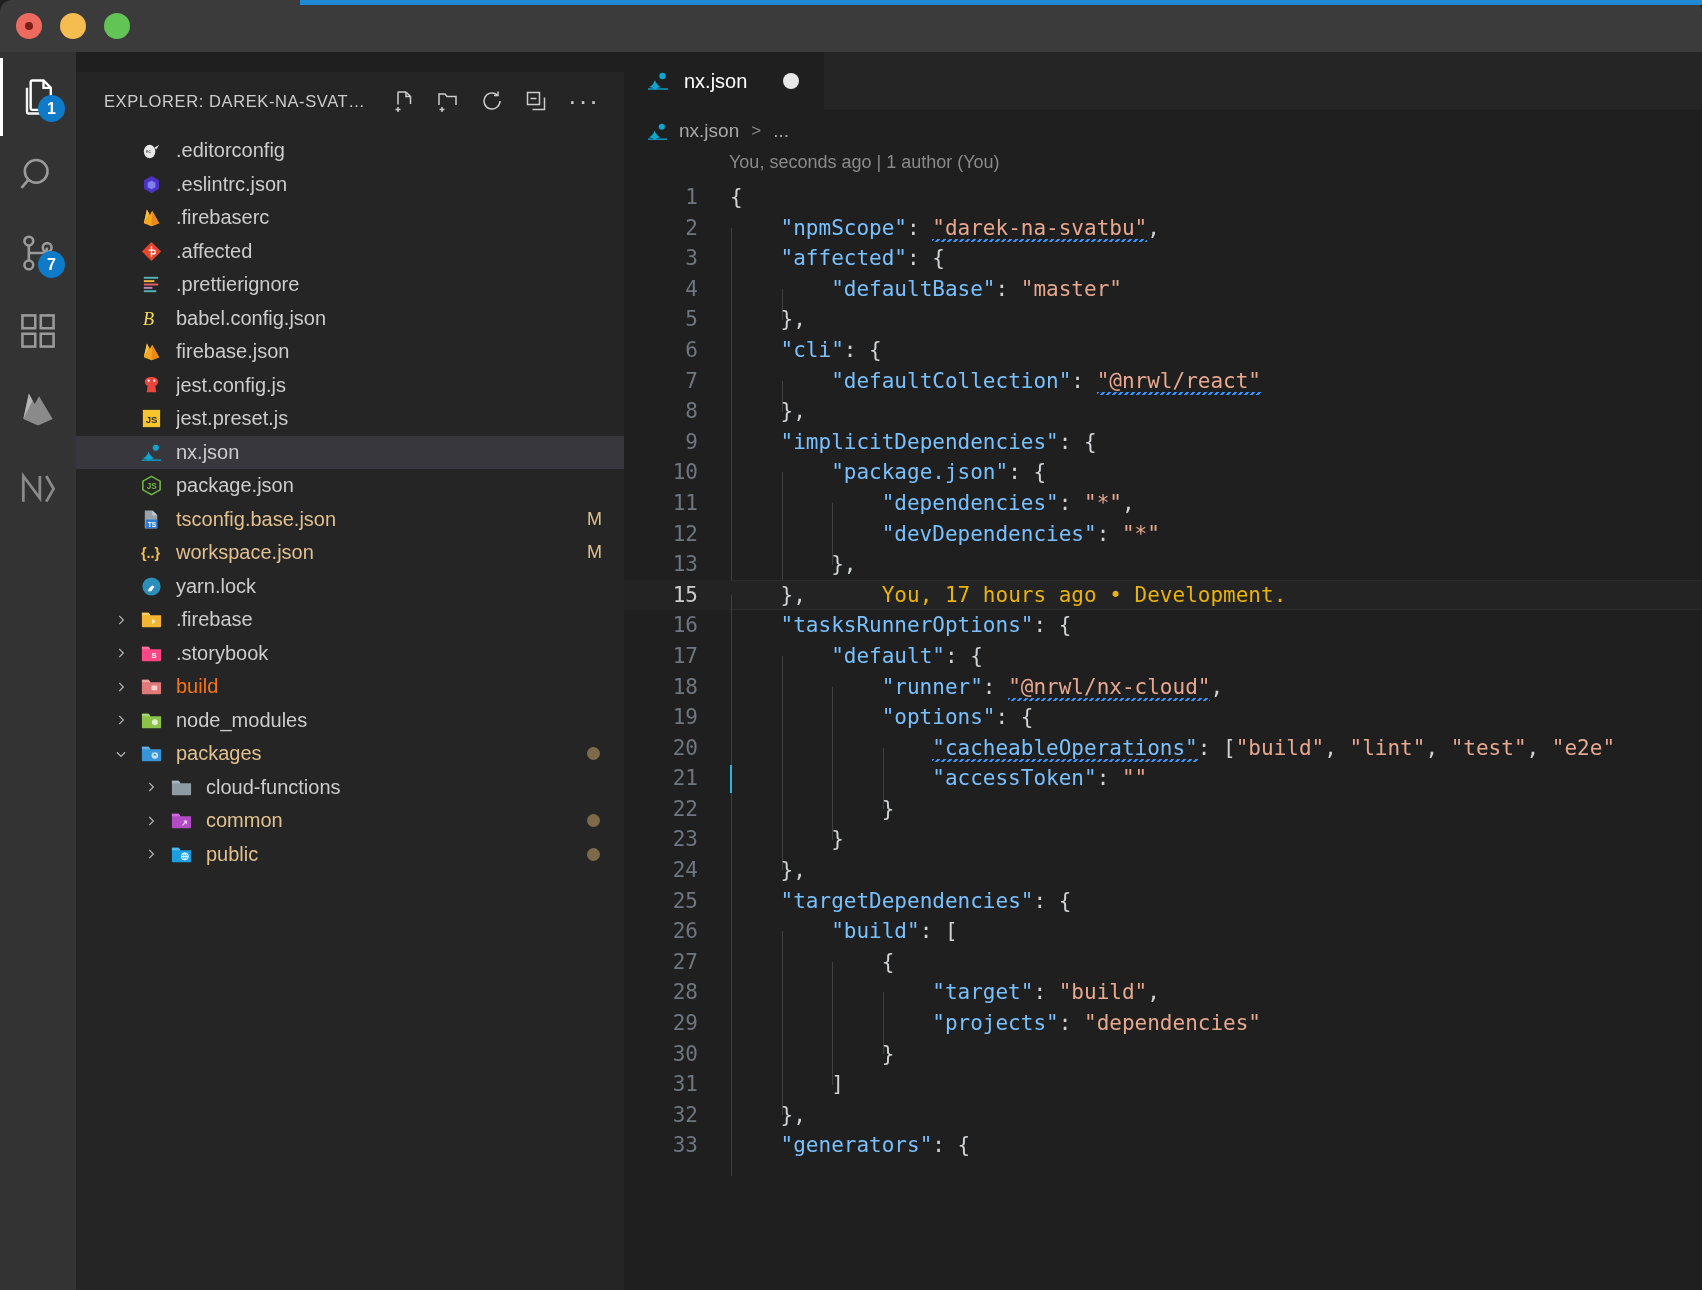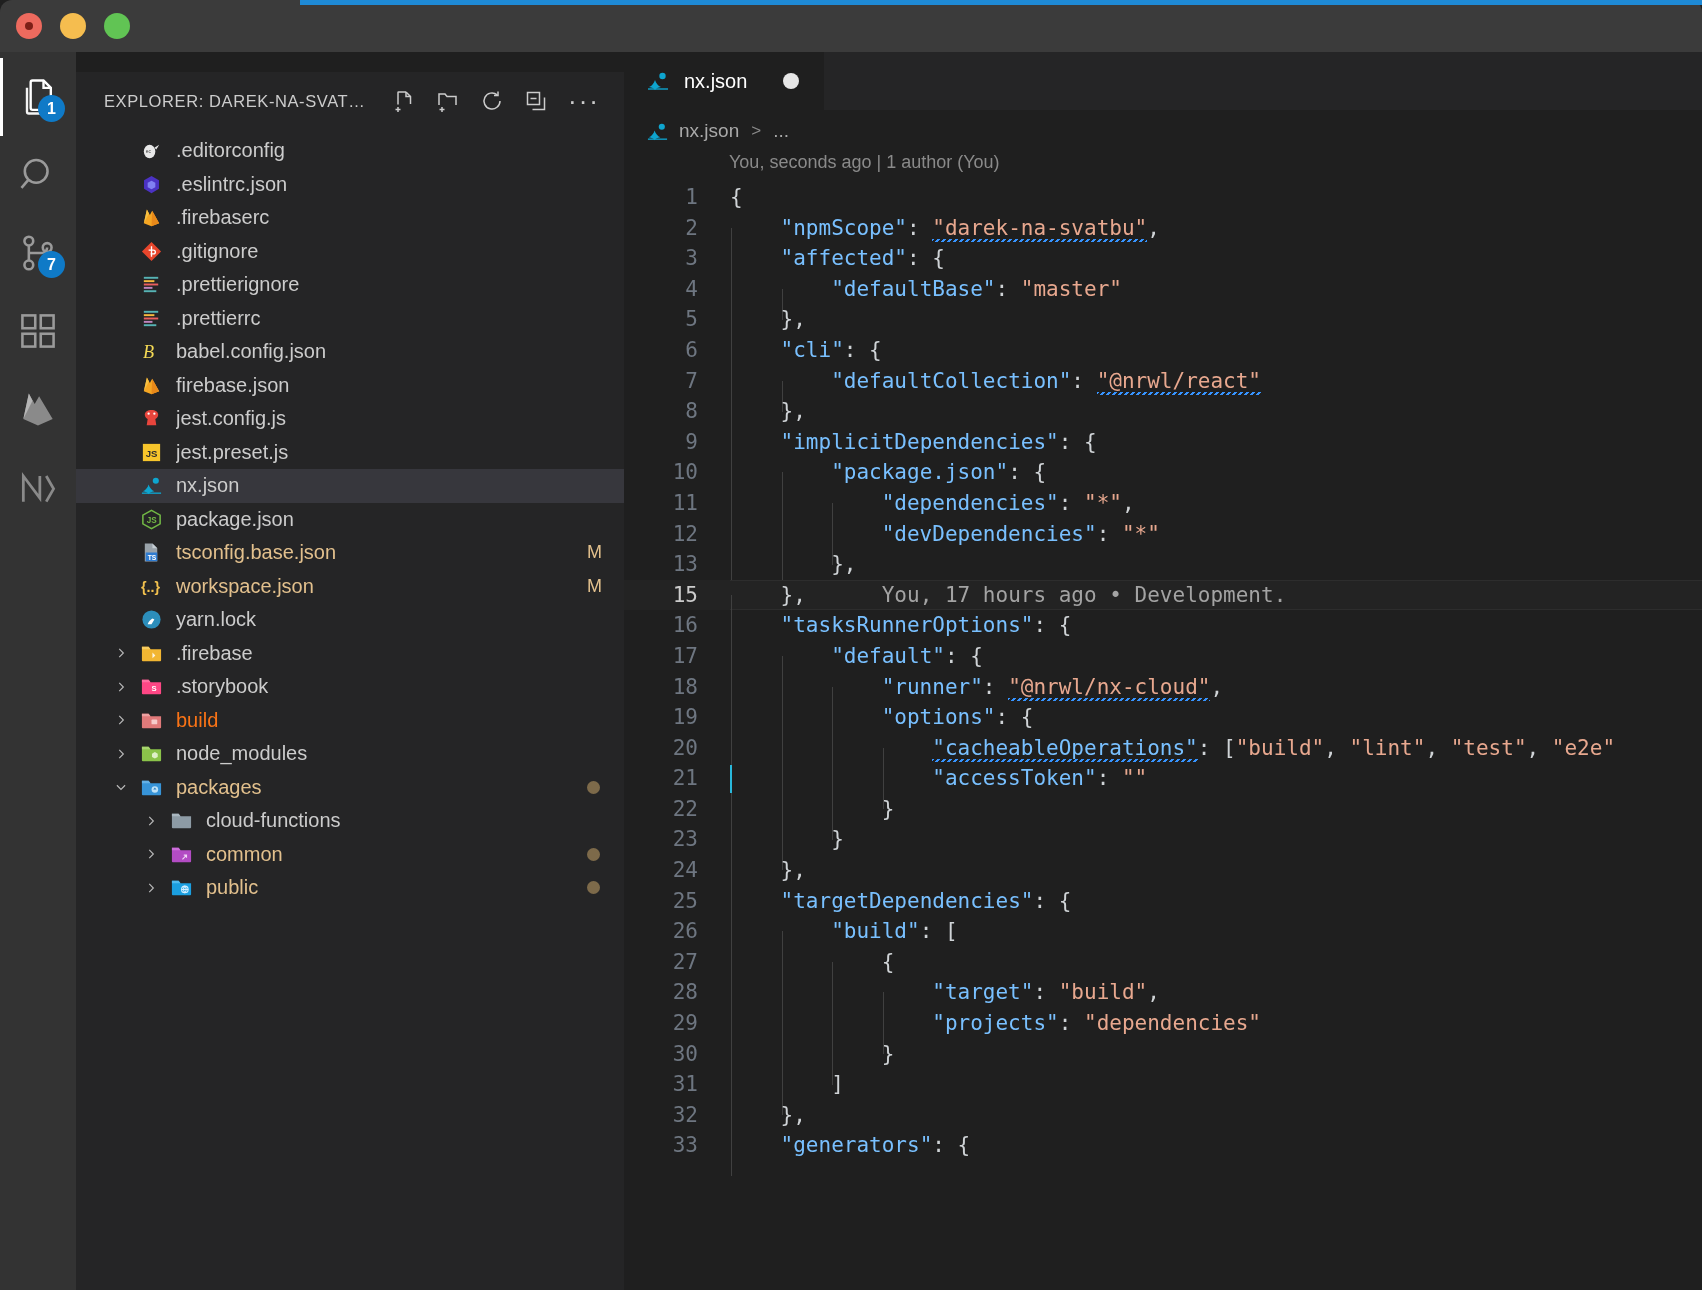--- a/index.html
+++ b/index.html
@@ -170,21 +170,21 @@
     display: inline-block; width: 4ch; position: relative;
   }
   .ctext .ind::before {
     content: ""; position: absolute; left: 1px; top: -7px;
     width: 1px; height: 31px; background: #404040;
   }
   .k { color: #79c0ff; }
   .s { color: #e8a88f; }
   .p { color: #cfd3d6; }
   .blame {
-    color: #a3a3a3; font-family: "DejaVu Sans Mono", monospace;
+    color: #eab308; font-family: "DejaVu Sans Mono", monospace;
     font-size: 21px;
   }
   .cursor {
     position: absolute; width: 2px; height: 28px;
     background: #29b8db; left: 106px; top: 2px;
   }
   .squig {
     border-bottom: 3px solid transparent;
     background-image: repeating-linear-gradient(135deg, #3794ff 0 2px, transparent 2px 4px);
     background-size: 6px 3px; background-repeat: repeat-x;
@@ -340,47 +340,34 @@
           <span class="label">.firebaserc</span>
         </div>
         <div class="row">
           <span class="chev" style="margin-left: 30px;"></span>
           <span class="ficon">
             <svg viewBox="0 0 24 24">
               <path d="M12 2 22 12 12 22 2 12z" fill="#e8462c"></path>
               <path d="M12 6.5v11M9 10.5h5a2 2 0 0 1 0 4h-3" stroke="#fff" stroke-width="1.4" fill="none"></path>
             </svg>
           </span>
-          <span class="label">.gitignore</span>
+          <span class="label">.affected</span>
         </div>
         <div class="row">
           <span class="chev" style="margin-left: 30px;"></span>
           <span class="ficon">
             <svg viewBox="0 0 24 24">
               <rect x="4" y="4" width="15" height="2" fill="#56b3b4"></rect>
               <rect x="4" y="7.5" width="11" height="2" fill="#f7b93e"></rect>
               <rect x="4" y="11" width="15" height="2" fill="#ea5e5e"></rect>
               <rect x="4" y="14.5" width="9" height="2" fill="#bf85bf"></rect>
               <rect x="4" y="18" width="13" height="2" fill="#56b3b4"></rect>
             </svg>
           </span>
           <span class="label">.prettierignore</span>
-        </div>
-        <div class="row">
-          <span class="chev" style="margin-left: 30px;"></span>
-          <span class="ficon">
-            <svg viewBox="0 0 24 24">
-              <rect x="4" y="4" width="15" height="2" fill="#56b3b4"></rect>
-              <rect x="4" y="7.5" width="11" height="2" fill="#f7b93e"></rect>
-              <rect x="4" y="11" width="15" height="2" fill="#ea5e5e"></rect>
-              <rect x="4" y="14.5" width="9" height="2" fill="#bf85bf"></rect>
-              <rect x="4" y="18" width="13" height="2" fill="#56b3b4"></rect>
-            </svg>
-          </span>
-          <span class="label">.prettierrc</span>
         </div>
         <div class="row">
           <span class="chev" style="margin-left: 30px;"></span>
           <span class="ficon">
             <svg viewBox="0 0 24 24">
               <text x="3" y="19" font-size="19" font-style="italic" font-family="serif" fill="#f5da55">B</text>
             </svg>
           </span>
           <span class="label">babel.config.json</span>
         </div>

